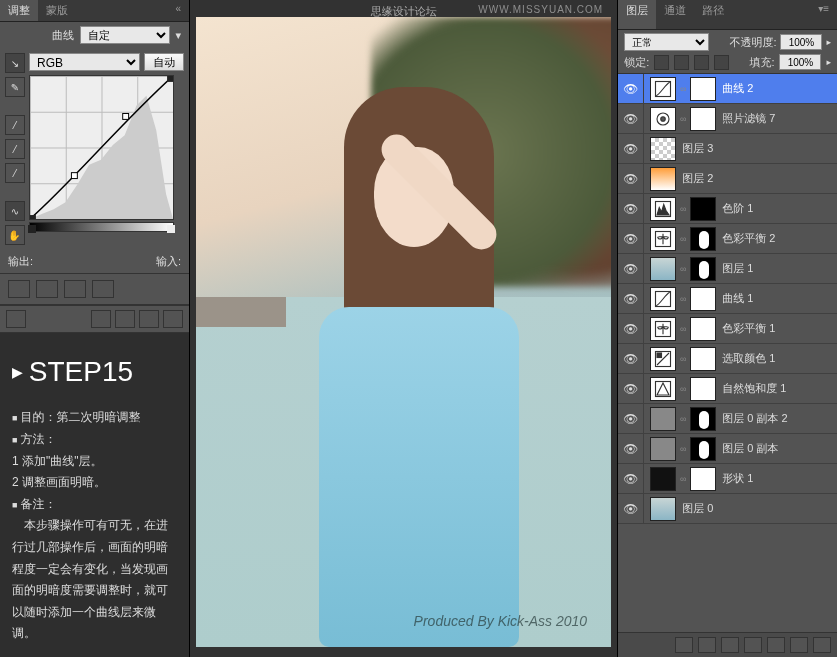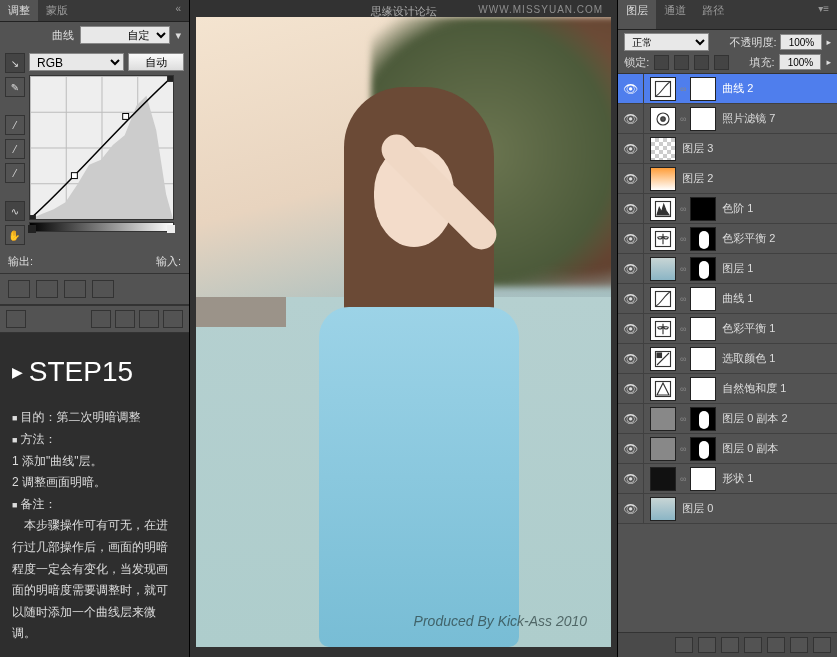--- a/index.html
+++ b/index.html
@@ -4,29 +4,29 @@
 <style>
 * { margin: 0; padding: 0; box-sizing: border-box; font-family: "Microsoft YaHei", Arial, sans-serif; }
 body { background: #2e2e2e; width: 837px; height: 657px; overflow: hidden; display: flex; }
 .left-col { width: 192px; background: #535353; display: flex; flex-direction: column; border-right: 1px solid #000; }
 .panel-tabs { display: flex; height: 30px; background: #393939; font-size: 11px; color: #999; border-bottom: 1px solid #222; }
 .panel-tabs span { padding: 3px 8px; cursor: pointer; }
 .panel-tabs span.active { background: #535353; color: #ddd; }
 .panel-close { margin-left: auto; padding: 3px 6px; font-size: 10px; }
 .adjust-row { display: flex; align-items: center; padding: 4px 8px; gap: 6px; font-size: 11px; color: #ddd; }
 .adjust-label { color: #ddd; margin-left: 44px; }
-.adjust-select { flex: 1; background: #e8e8e8; border: 1px solid #888; font-size: 11px; padding: 1px 3px; height: 18px; text-align: right; }
+.adjust-select { flex: 1; background: #e8e8e8; border: 1px solid #888; font-size: 11px; padding: 1px 3px; height: 18px; }
 .curves-body { display: flex; padding: 5px; gap: 4px; }
 .curves-tools { width: 20px; display: flex; flex-direction: column; gap: 4px; }
 .tool-btn { width: 20px; height: 20px; background: #535353; border: 1px solid #333; display: flex; align-items: center; justify-content: center; font-size: 10px; color: #ddd; }
 .tool-btn.on { background: #444; }
 .curves-main { flex: 1; }
 .curves-selrow { display: flex; gap: 4px; margin-bottom: 4px; }
 .small-select { background: #e8e8e8; border: 1px solid #888; font-size: 12px; padding: 1px 3px; flex: 1; height: 18px; }
-.auto-btn { background: linear-gradient(#fafafa,#ddd); border: 1px solid #888; font-size: 11px; padding: 1px 16px; height: 18px; }
+.auto-btn { background: linear-gradient(#fafafa,#ddd); border: 1px solid #888; font-size: 11px; padding: 1px 8px; height: 18px; }
 .graph { width: 145px; height: 145px; background: #eee; position: relative; border: 1px solid #333; }
 .graph::before { content: ""; position: absolute; inset: 0; background-image: linear-gradient(#bbb 1px, transparent 1px), linear-gradient(90deg, #bbb 1px, transparent 1px); background-size: 25% 25%; }
 .histogram-bg { position: absolute; inset: 0; }
 .diag-line { position: absolute; left: 0; bottom: 0; width: 100%; height: 100%; }
 .gradient-bar-h { height: 10px; width: 145px; background: linear-gradient(90deg, #000, #fff); border: 1px solid #333; margin-top: 2px; position: relative; }
 .slider-tri { position: absolute; width: 8px; height: 8px; background: #222; top: 2px; }
 .io-row { display: flex; padding: 4px 8px; font-size: 11px; color: #ddd; justify-content: space-between; }
 .preset-icons { display: flex; flex-wrap: wrap; padding: 6px 8px; gap: 6px; border-bottom: 1px solid #333; border-top: 1px solid #333; }
 .preset-ic { width: 22px; height: 18px; background: #535353; border: 1px solid #333; }
 .bottom-icons { display: flex; padding: 4px 6px; gap: 4px; justify-content: flex-end; border-top: 1px solid #333; border-bottom: 1px solid #333; }

